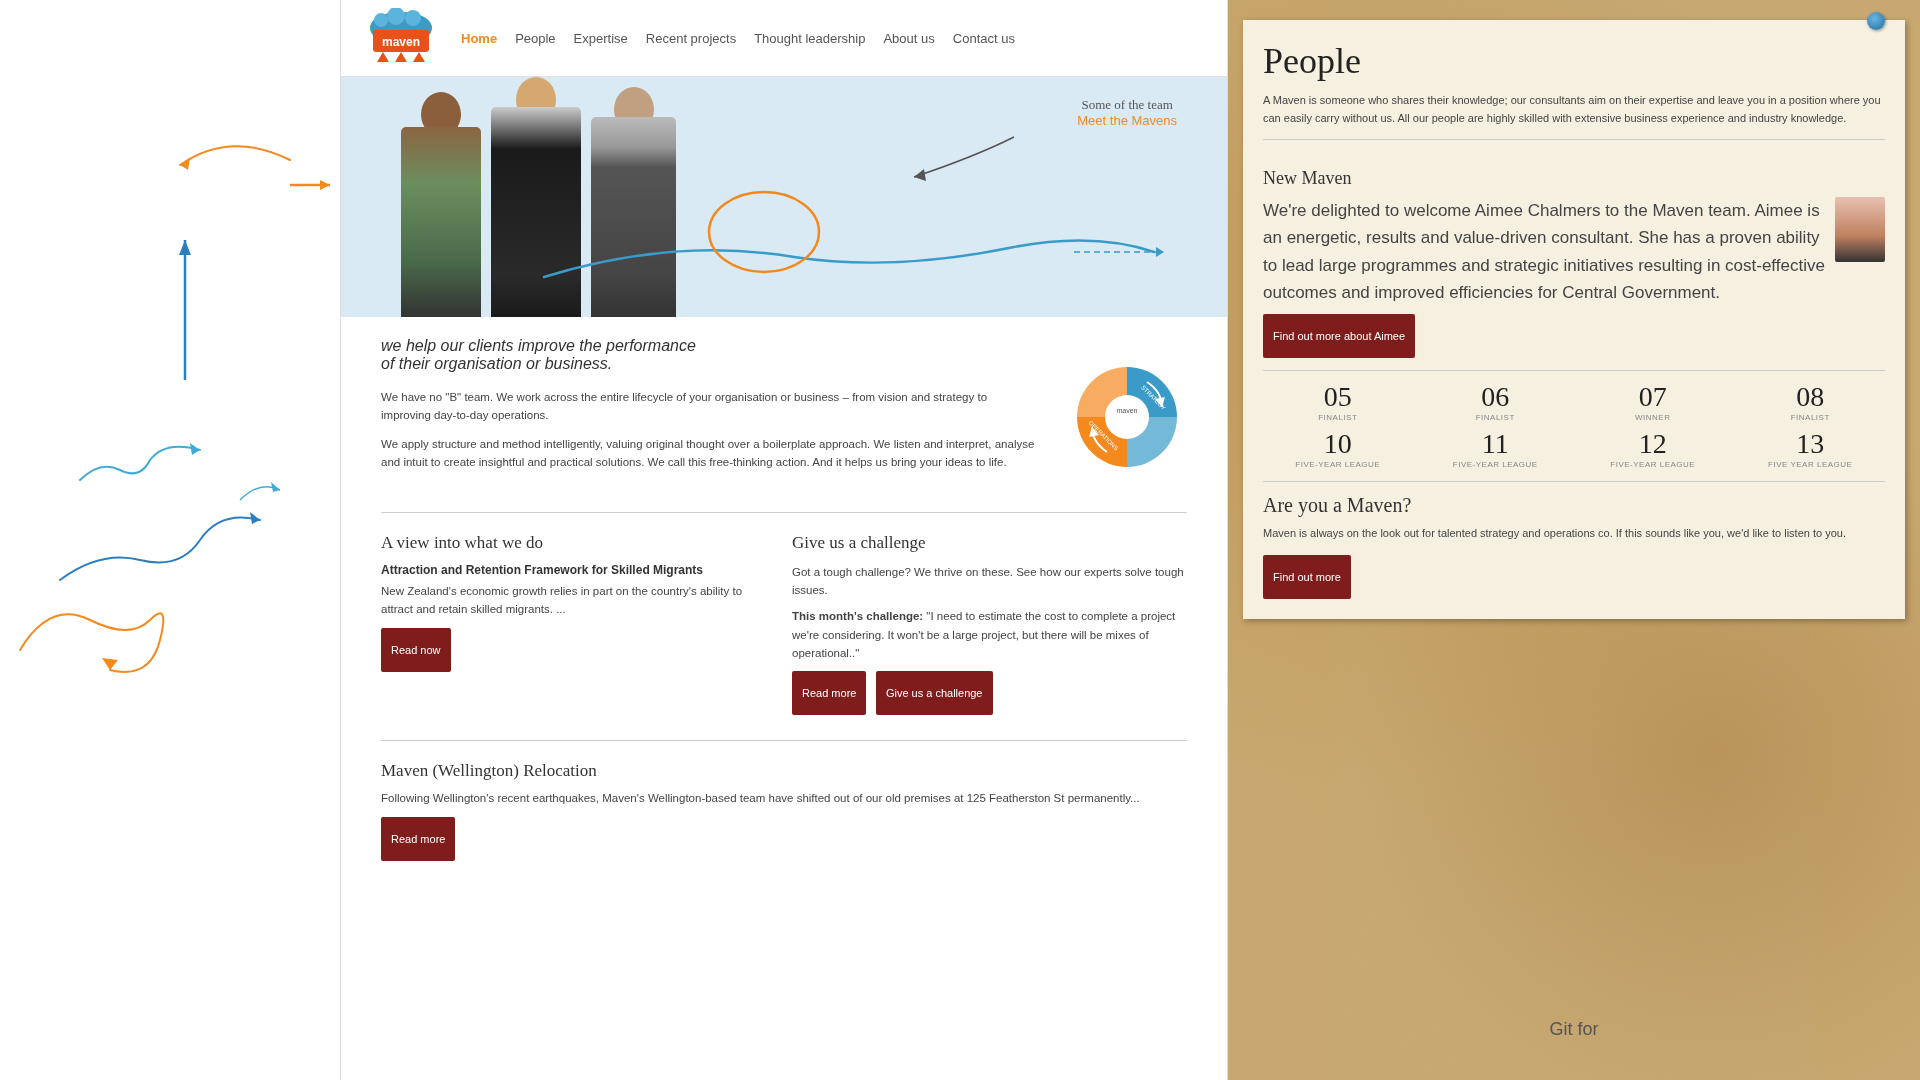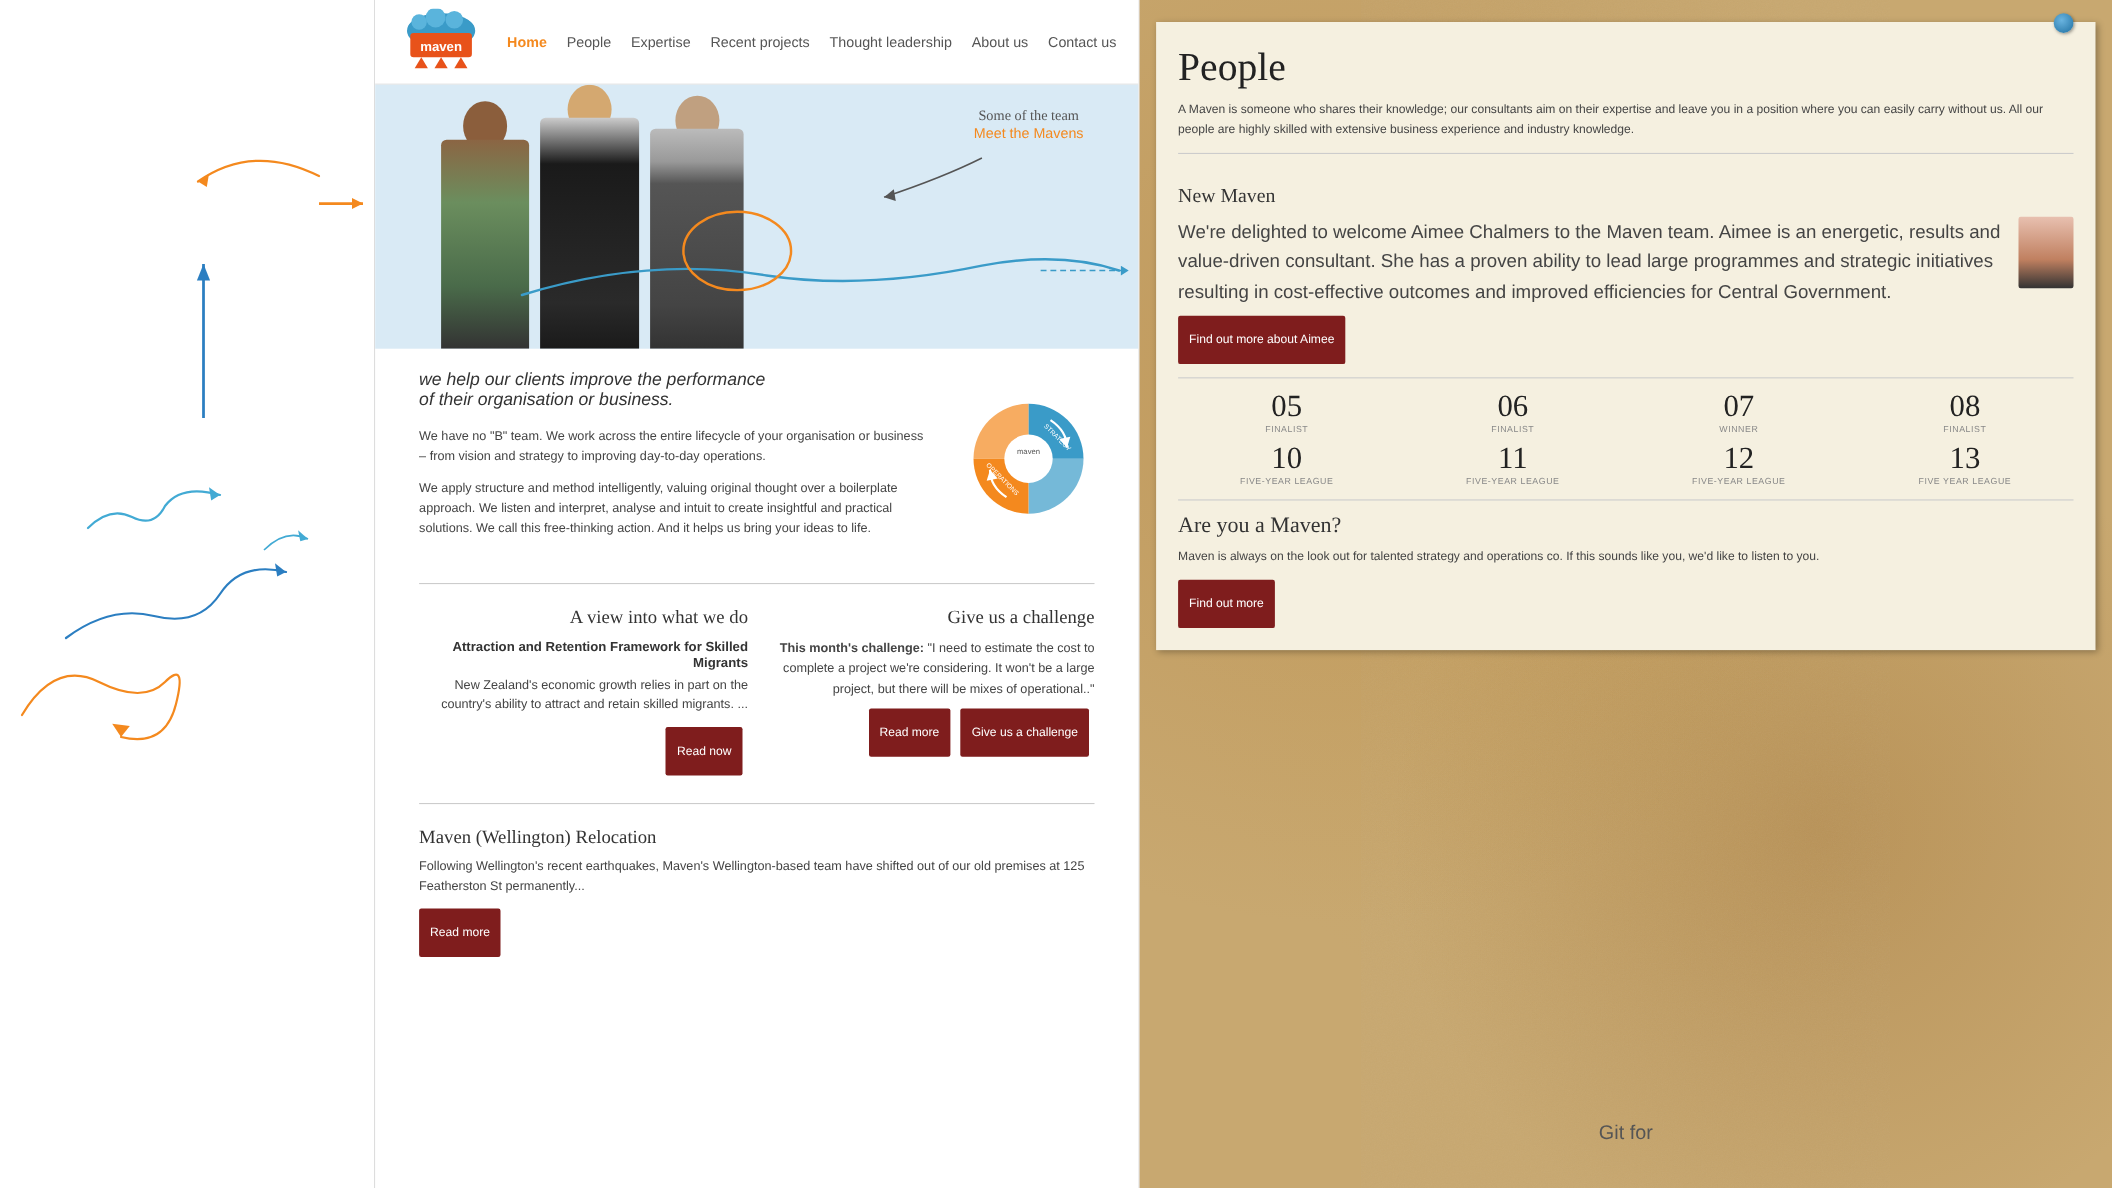--- a/index.html
+++ b/index.html
@@ -16,21 +16,21 @@
     #left-area {
       width: 340px;
       height: 1080px;
       background: #ffffff;
       position: relative;
       flex-shrink: 0;
     }
 
     
     #main-area {
-      width: 696px;
+      width: 888px;
       height: 1080px;
       background: #ffffff;
       overflow-y: auto;
       flex-shrink: 0;
       border-left: 1px solid #ddd;
       border-right: 1px solid #ddd;
     }
 
     
     #right-area {
@@ -165,21 +165,20 @@
 
     .divider {
       border: none;
       border-top: 1px solid #ccc;
       margin: 20px 0;
     }
 
     .two-col {
       display: flex;
       gap: 16px;
-      text-align: right;
     }
 
     .col {
       flex: 1;
     }
 
     .col-title {
       font-size: 17px;
       font-family: Georgia, serif;
       color: #333;
@@ -523,20 +522,21 @@
     <div class="two-col">
       <div class="col">
         <div class="col-title">A view into what we do</div>
         <div class="col-subtitle">Attraction and Retention Framework for Skilled Migrants</div>
         <div class="col-body">New Zealand's economic growth relies in part on the country's ability to attract and retain skilled migrants. ...</div>
         <span class="orange-btn">Read now</span>
       </div>
 
       <div class="col">
         <div class="col-title">Give us a challenge</div>
+        <div class="col-challenge-text">Got a tough challenge? We thrive on these. See how our experts solve tough issues.</div>
         <div class="col-challenge-text">
           <strong>This month's challenge:</strong> "I need to estimate the cost to complete a project we're considering.  It won't be a large project, but there will be mixes of operational.."
         </div>
         <span class="orange-btn">Read more</span>
         <span class="orange-btn">Give us a challenge</span>
       </div>
     </div>
 
     <div class="relocation-section">
       <div class="relocation-title">Maven (Wellington) Relocation</div>

